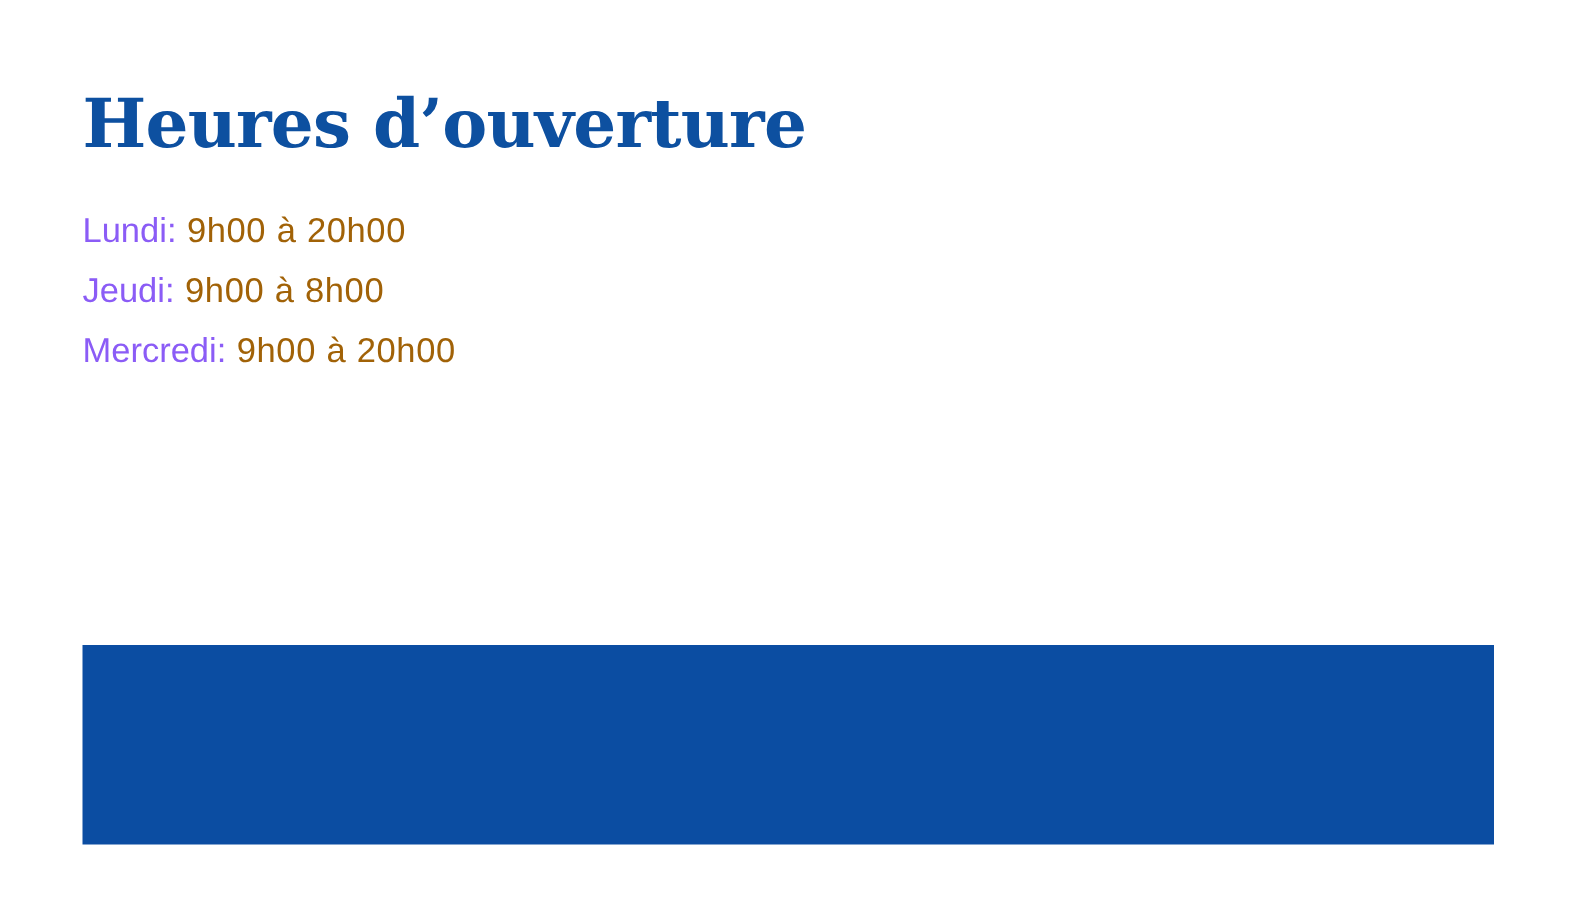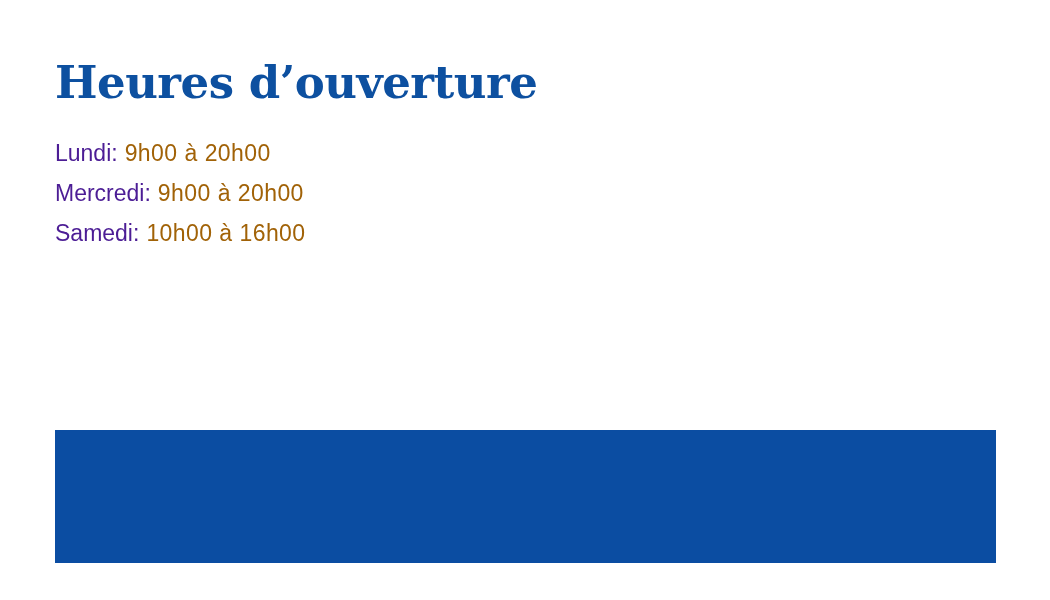--- a/index.html
+++ b/index.html
@@ -39,21 +39,21 @@
     padding: 0;
     list-style: none;
   }
   .hours-row {
     height: 40px;
     line-height: 40px;
     font-size: 23px;
     white-space: nowrap;
   }
   .day-label {
-    color: #4c1d95;
+    color: #8b5cf6;
     font-family: "Liberation Sans", sans-serif;
     font-weight: normal;
   }
   .time-value {
     color: #a16207;
     font-family: "Liberation Sans", sans-serif;
     font-weight: normal;
     letter-spacing: 0.4px;
   }
   
@@ -82,27 +82,27 @@
   <div class="title">Heures d’ouverture</div>
 
   <ul class="hours-list">
 
     <li class="hours-row">
       <span class="day-label">Lundi:</span><span class="gap"></span><span class="time-value">9h00</span><span class="gap"></span><span class="time-value">à</span><span class="gap"></span><span class="time-value">20h00</span>
     </li>
 
 
 
+    <li class="hours-row">
+      <span class="day-label">Jeudi:</span><span class="gap"></span><span class="time-value">9h00</span><span class="gap"></span><span class="time-value">à</span><span class="gap"></span><span class="time-value">8h00</span>
+    </li>
 
     <li class="hours-row">
       <span class="day-label">Mercredi:</span><span class="gap"></span><span class="time-value">9h00</span><span class="gap"></span><span class="time-value">à</span><span class="gap"></span><span class="time-value">20h00</span>
     </li>
 
-    <li class="hours-row">
-      <span class="day-label">Samedi:</span><span class="gap"></span><span class="time-value">10h00</span><span class="gap"></span><span class="time-value">à</span><span class="gap"></span><span class="time-value">16h00</span>
-    </li>
 
 
   </ul>
 
   <div class="banner"></div>
 
 </div>
 
 </body></html>

